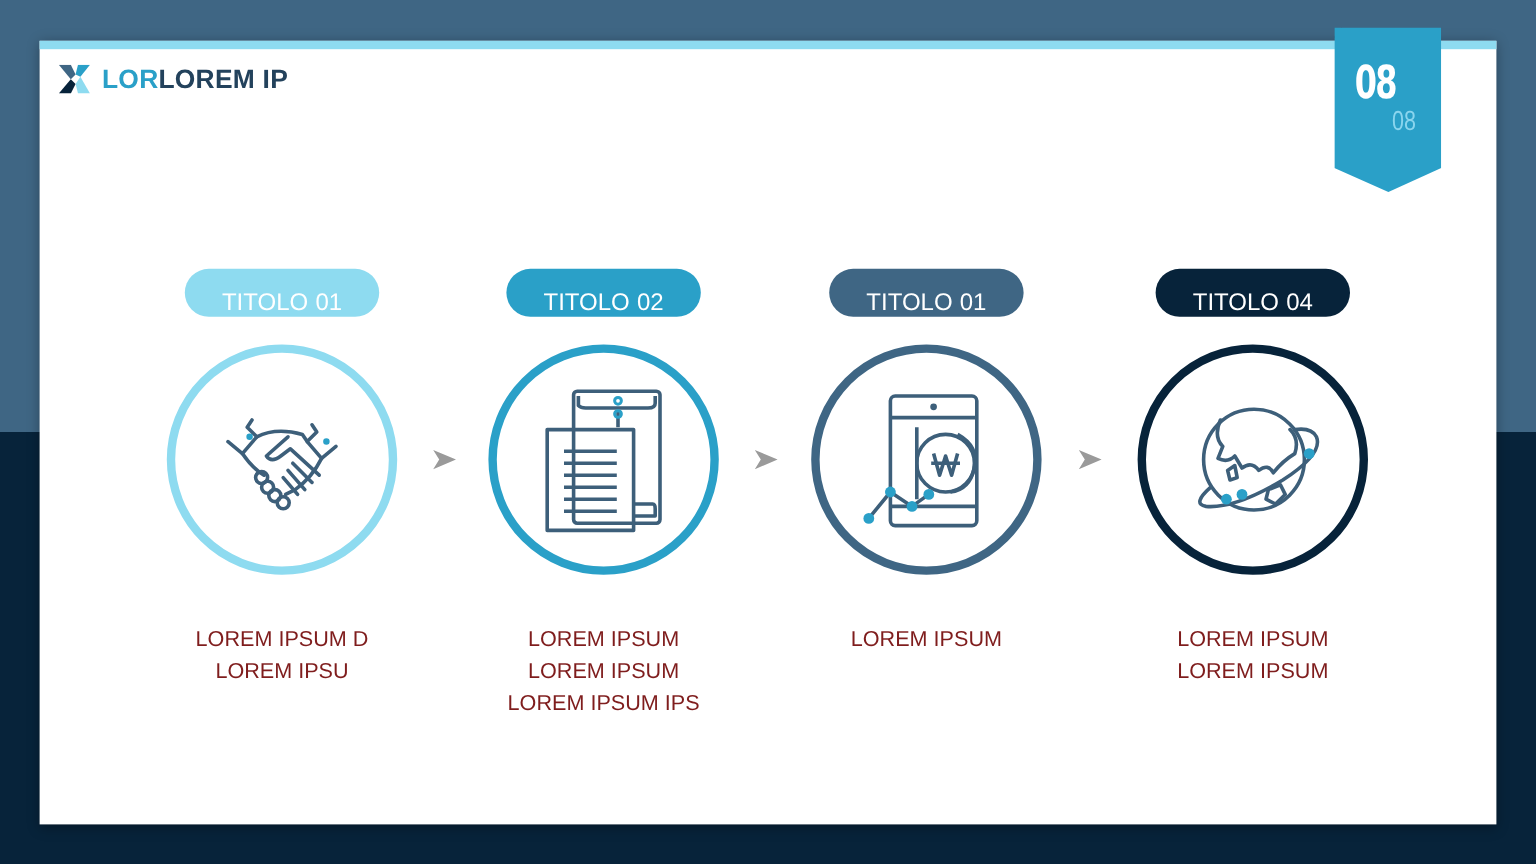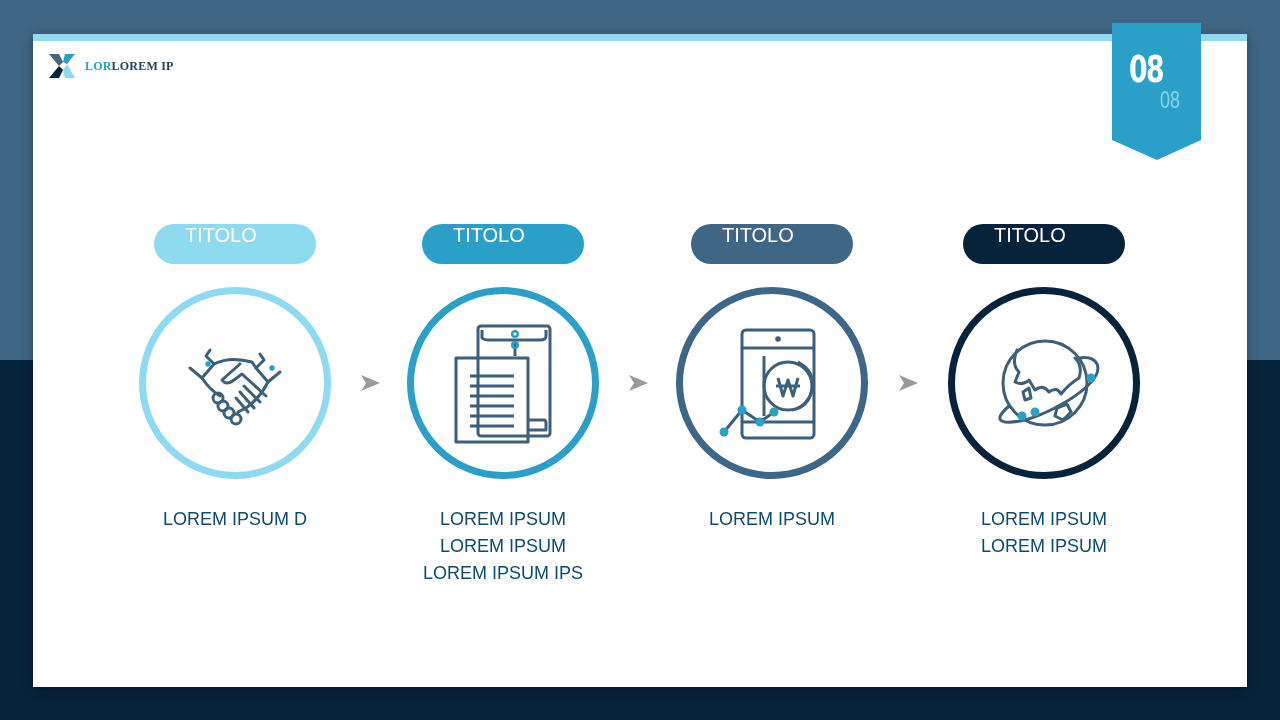--- a/index.html
+++ b/index.html
@@ -25,21 +25,21 @@
   .slide-topbar {
     position: absolute; left: 0; top: 0; width: 100%; height: 7px;
     background: #8edbf0;
   }
   .logo {
     position: absolute; left: 16px; top: 20px; height: 24px;
     display: flex; align-items: center;
   }
   .logo-mark { width: 26px; height: 24px; margin-right: 10px; }
   .logo-text {
-    font-weight: 700; font-size: 12px; letter-spacing: 0.2px; font-family: Liberation Serif, serif;
+    font-weight: 700; font-size: 22px; letter-spacing: 0.2px;
   }
   .logo-text .a { color: #2aa0c8; }
   .logo-text .b { color: #23425c; }
 
   .ribbon {
     position: absolute; left: 1112px; top: 23px; width: 89px; height: 137px;
   }
   .ribbon svg { position: absolute; left: 0; top: 0; }
   .ribbon-num {
     position: absolute; left: 17px; top: 24px;
@@ -59,32 +59,32 @@
     font-size: 50px; font-weight: 700; color: #2aa0c8; letter-spacing: -0.5px;
   }
 
   .step {
     position: absolute; top: 190px; width: 240px;
   }
   .pill {
     position: absolute; left: 50%; top: 0; transform: translateX(-50%);
     width: 162px; height: 40px; border-radius: 20px;
     color: #ffffff; font-size: 20px;
-    display: flex; align-items: flex-start; justify-content: center; white-space: nowrap;
-  }
-  .pill .num { font-weight: 700; margin-left: 6px; margin-top: 48px; }
+    display: flex; align-items: flex-end; justify-content: center; white-space: nowrap;
+  }
+  .pill .num { font-weight: 400; margin-left: 6px; margin-top: 48px; }
   .circle {
     position: absolute; left: 50%; top: 63px; transform: translateX(-50%);
     width: 192px; height: 192px; border-radius: 50%;
     border-style: solid; border-width: 7px; background: #ffffff;
     display: flex; align-items: center; justify-content: center;
   }
   .desc {
-    position: absolute; left: 0; top: 282px; width: 100%; text-align: center;
-    color: #0c4a6e; font-size: 18px; line-height: 27px;
+    position: absolute; left: 0; top: 295px; width: 100%; text-align: center;
+    color: #7f1d1d; font-size: 18px; line-height: 27px;
   }
   .desc div { white-space: nowrap; }
 
   .arrow { position: absolute; top: 338px; width: 22px; height: 22px; }
 </style>
 </head>
 <body>
 
 <div class="bg-top"></div>
 <div class="bg-bottom"></div>
@@ -122,20 +122,21 @@
         <circle cx="48" cy="70" r="5"></circle>
         <circle cx="53" cy="78" r="5"></circle>
         <circle cx="59" cy="85" r="5"></circle>
         <circle cx="66" cy="91" r="5"></circle>
         <circle cx="38" cy="36" r="1.2" fill="#2aa0c8" stroke="#2aa0c8"></circle>
         <circle cx="102" cy="40" r="1.2" fill="#2aa0c8" stroke="#2aa0c8"></circle>
       </svg>
     </div>
     <div class="desc">
       <div>LOREM IPSUM D</div>
+      <div>LOREM IPSU</div>
     </div>
   </div>
 
   <svg class="arrow" style="left:326px;" viewBox="0 0 22 22">
     <polygon points="2,3 21,11 2,19 7,11" fill="#9a9a9a"></polygon>
   </svg>
 
   <div class="step" style="left:350px;">
     <div class="pill" style="background:#2aa0c8;">
       <span>TITOLO</span>

